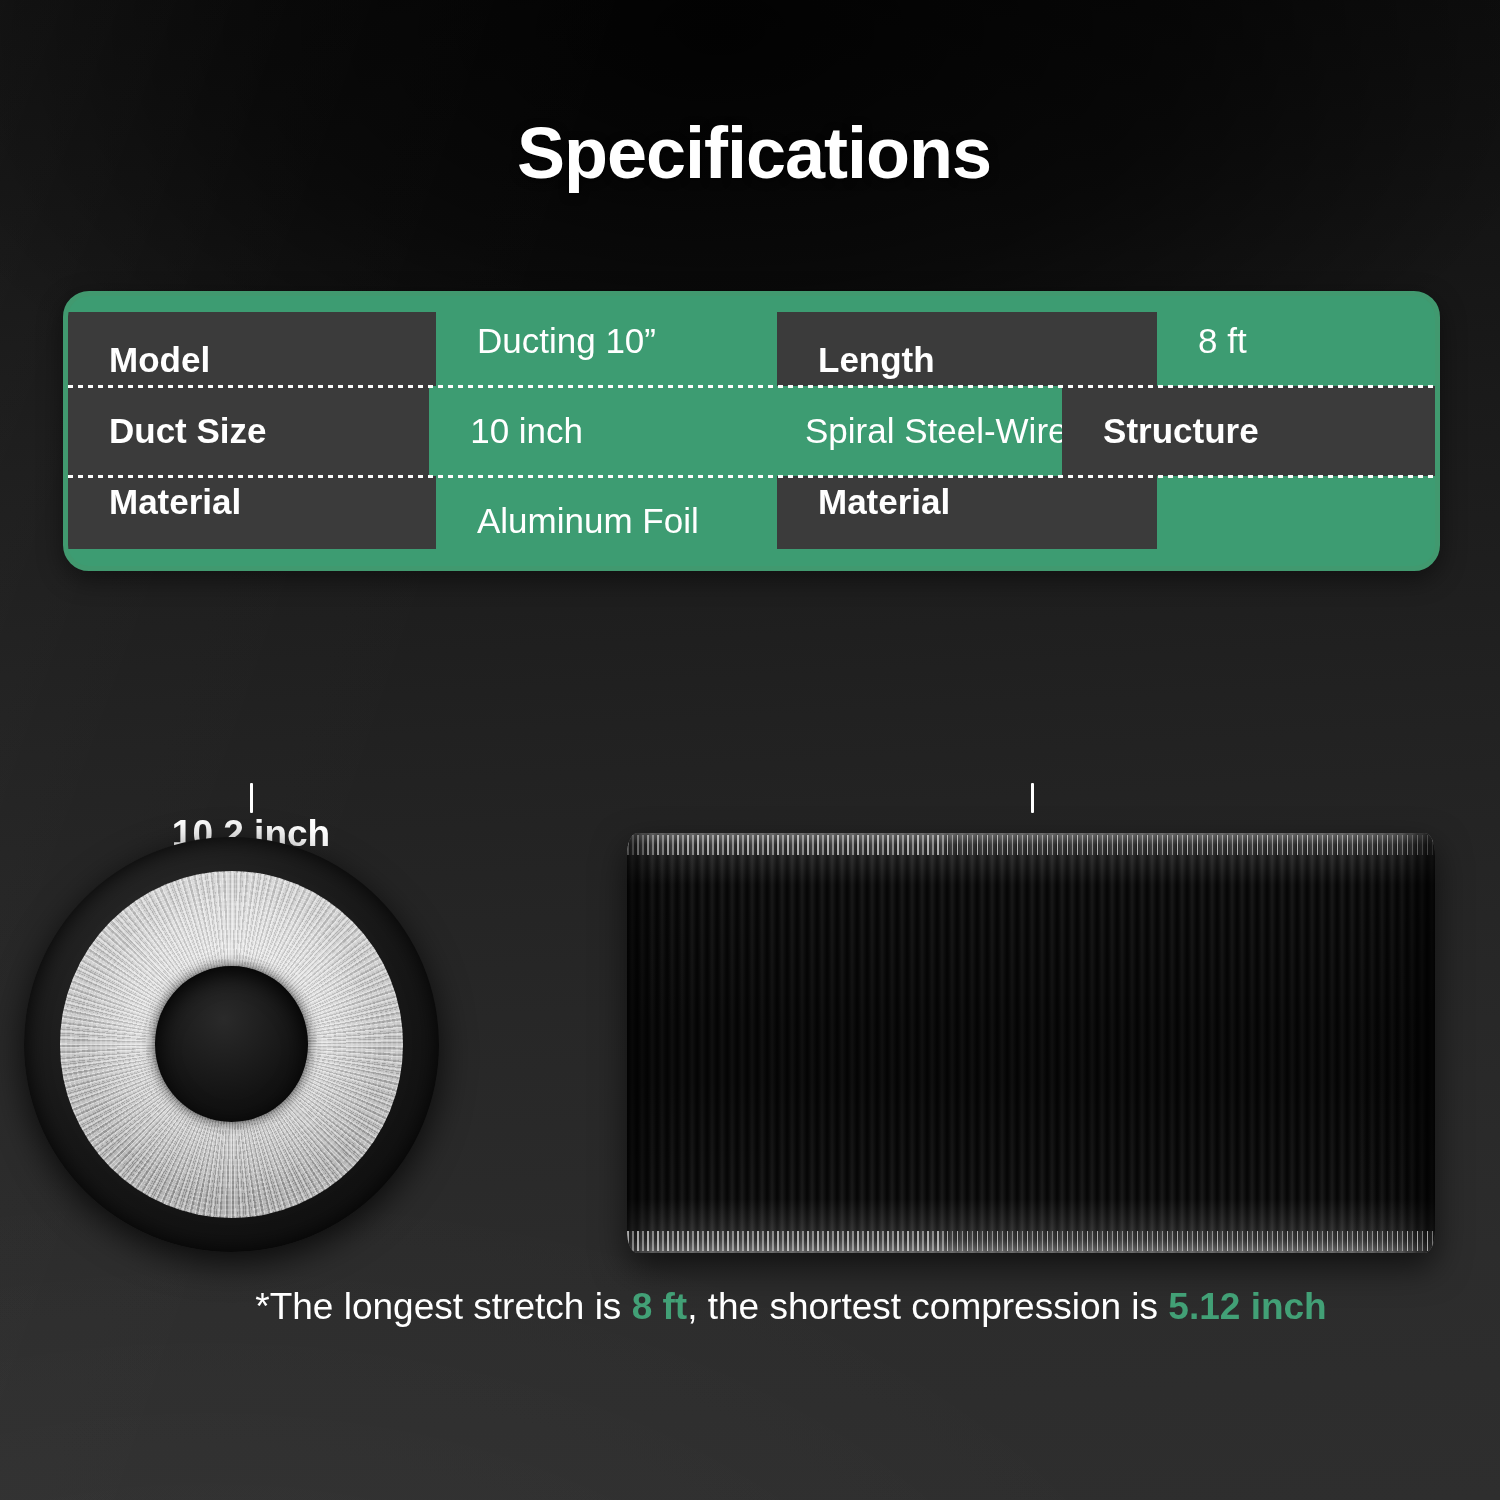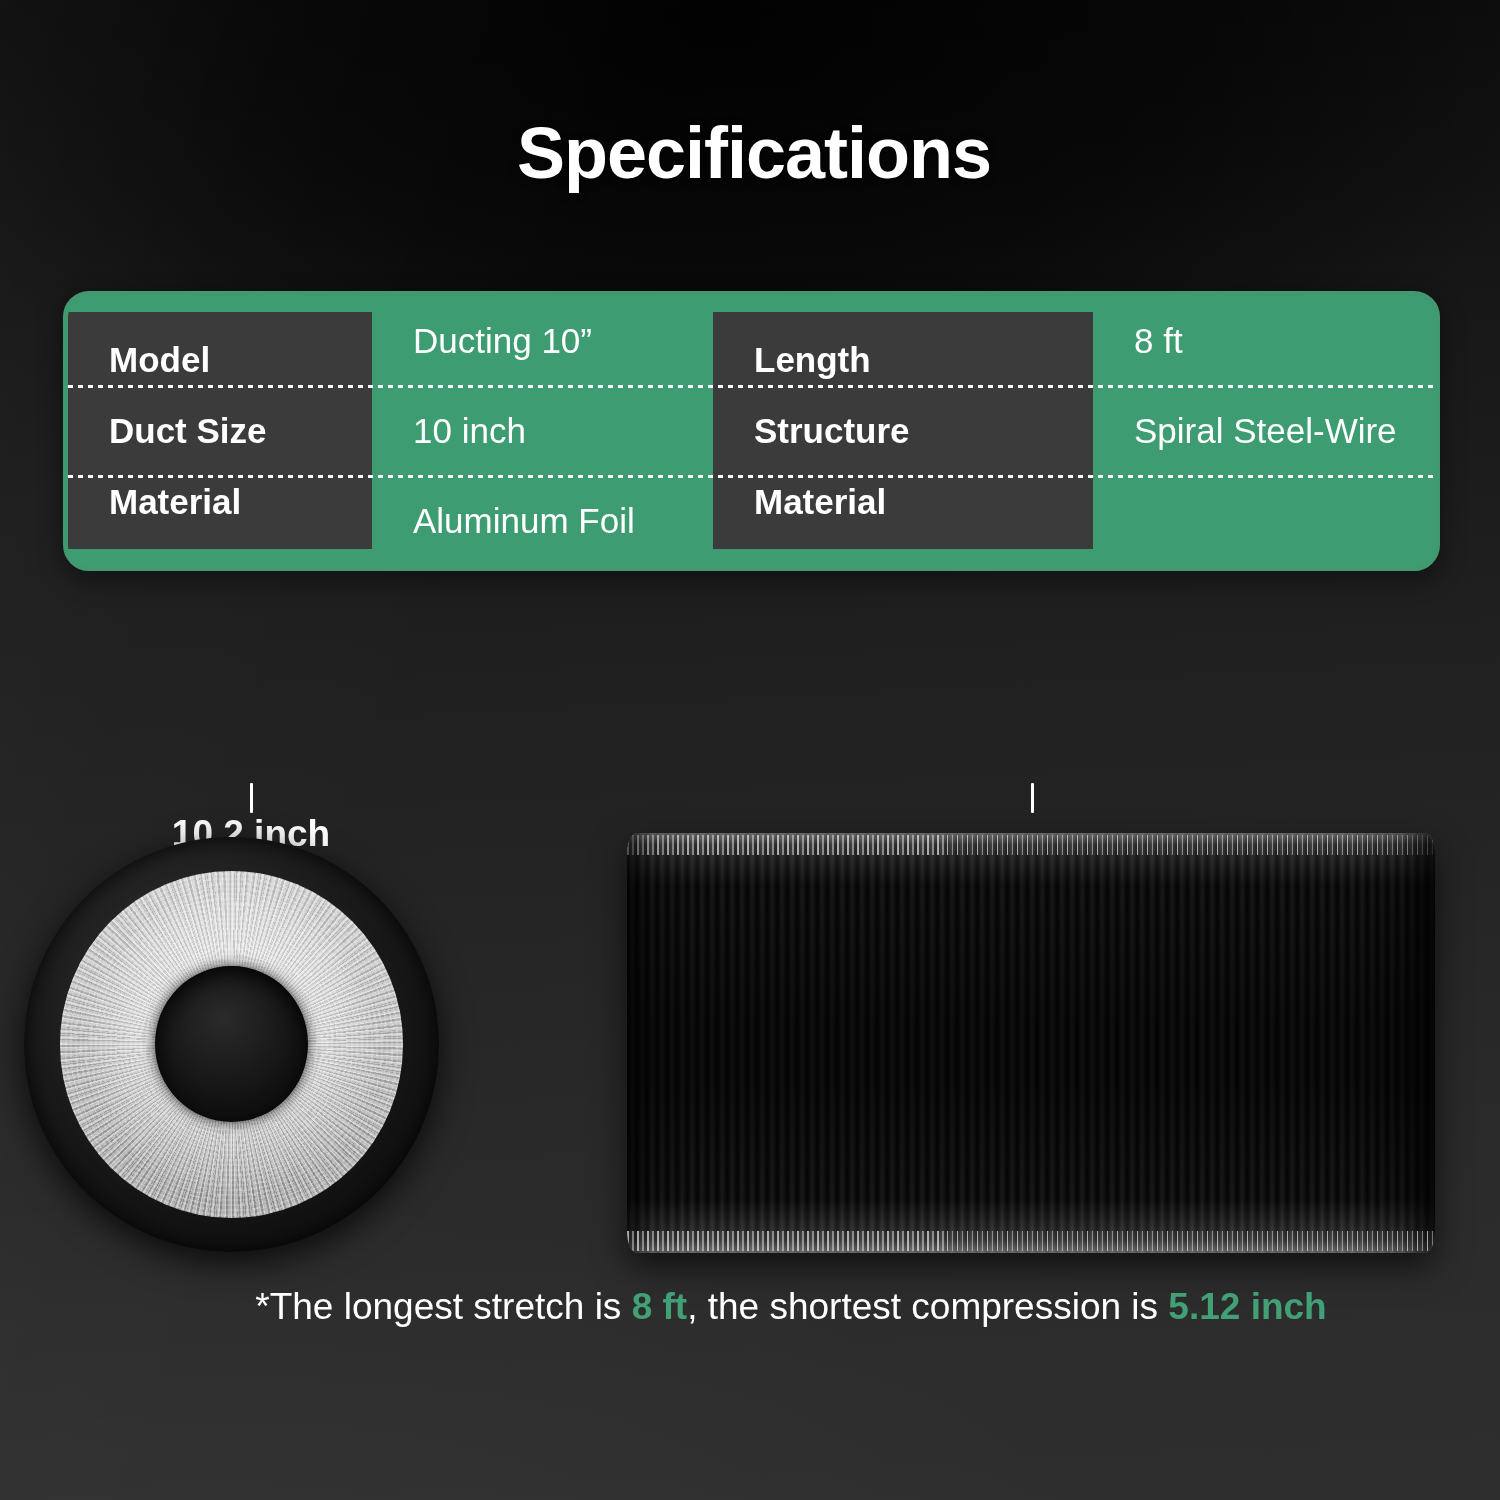--- a/index.html
+++ b/index.html
@@ -81,21 +81,21 @@
   .cell.label{
     font-weight:bold;
     background:#3b3b3b;
     padding-left:41px;
   }
   .cell.value{
     font-weight:normal;
     background:#3d9c72;
     padding-left:41px;
   }
-  .col-a{ width:304px; }   
+  .col-a{ width:368px; }   
   .col-b{ width:341px; }   
   .col-c{ width:380px; }   
   .col-d{ flex:1 1 auto; } 
 
   
   .spec-row:first-child .cell.label{
     margin-top:16px;
     align-items:flex-end; padding-bottom:6px;
   }
   .spec-row:last-child .cell.label{
@@ -246,22 +246,22 @@
     <div class="spec-row">
       <div class="cell label col-a">Model</div>
       <div class="cell value col-b">Ducting 10”</div>
       <div class="cell label col-c">Length</div>
       <div class="cell value col-d">8 ft</div>
     </div>
 
     <div class="spec-row">
       <div class="cell label col-a">Duct Size</div>
       <div class="cell value col-b">10 inch</div>
+      <div class="cell value col-d">Spiral Steel-Wire</div>
       <div class="cell label col-c">Structure</div>
-      <div class="cell value col-d">Spiral Steel-Wire</div>
     </div>
 
     <div class="spec-row">
       <div class="cell label col-a">Material</div>
       <div class="cell value col-b">Aluminum Foil</div>
       <div class="cell label col-c">Material</div>
     </div>
 
   </div>
 

